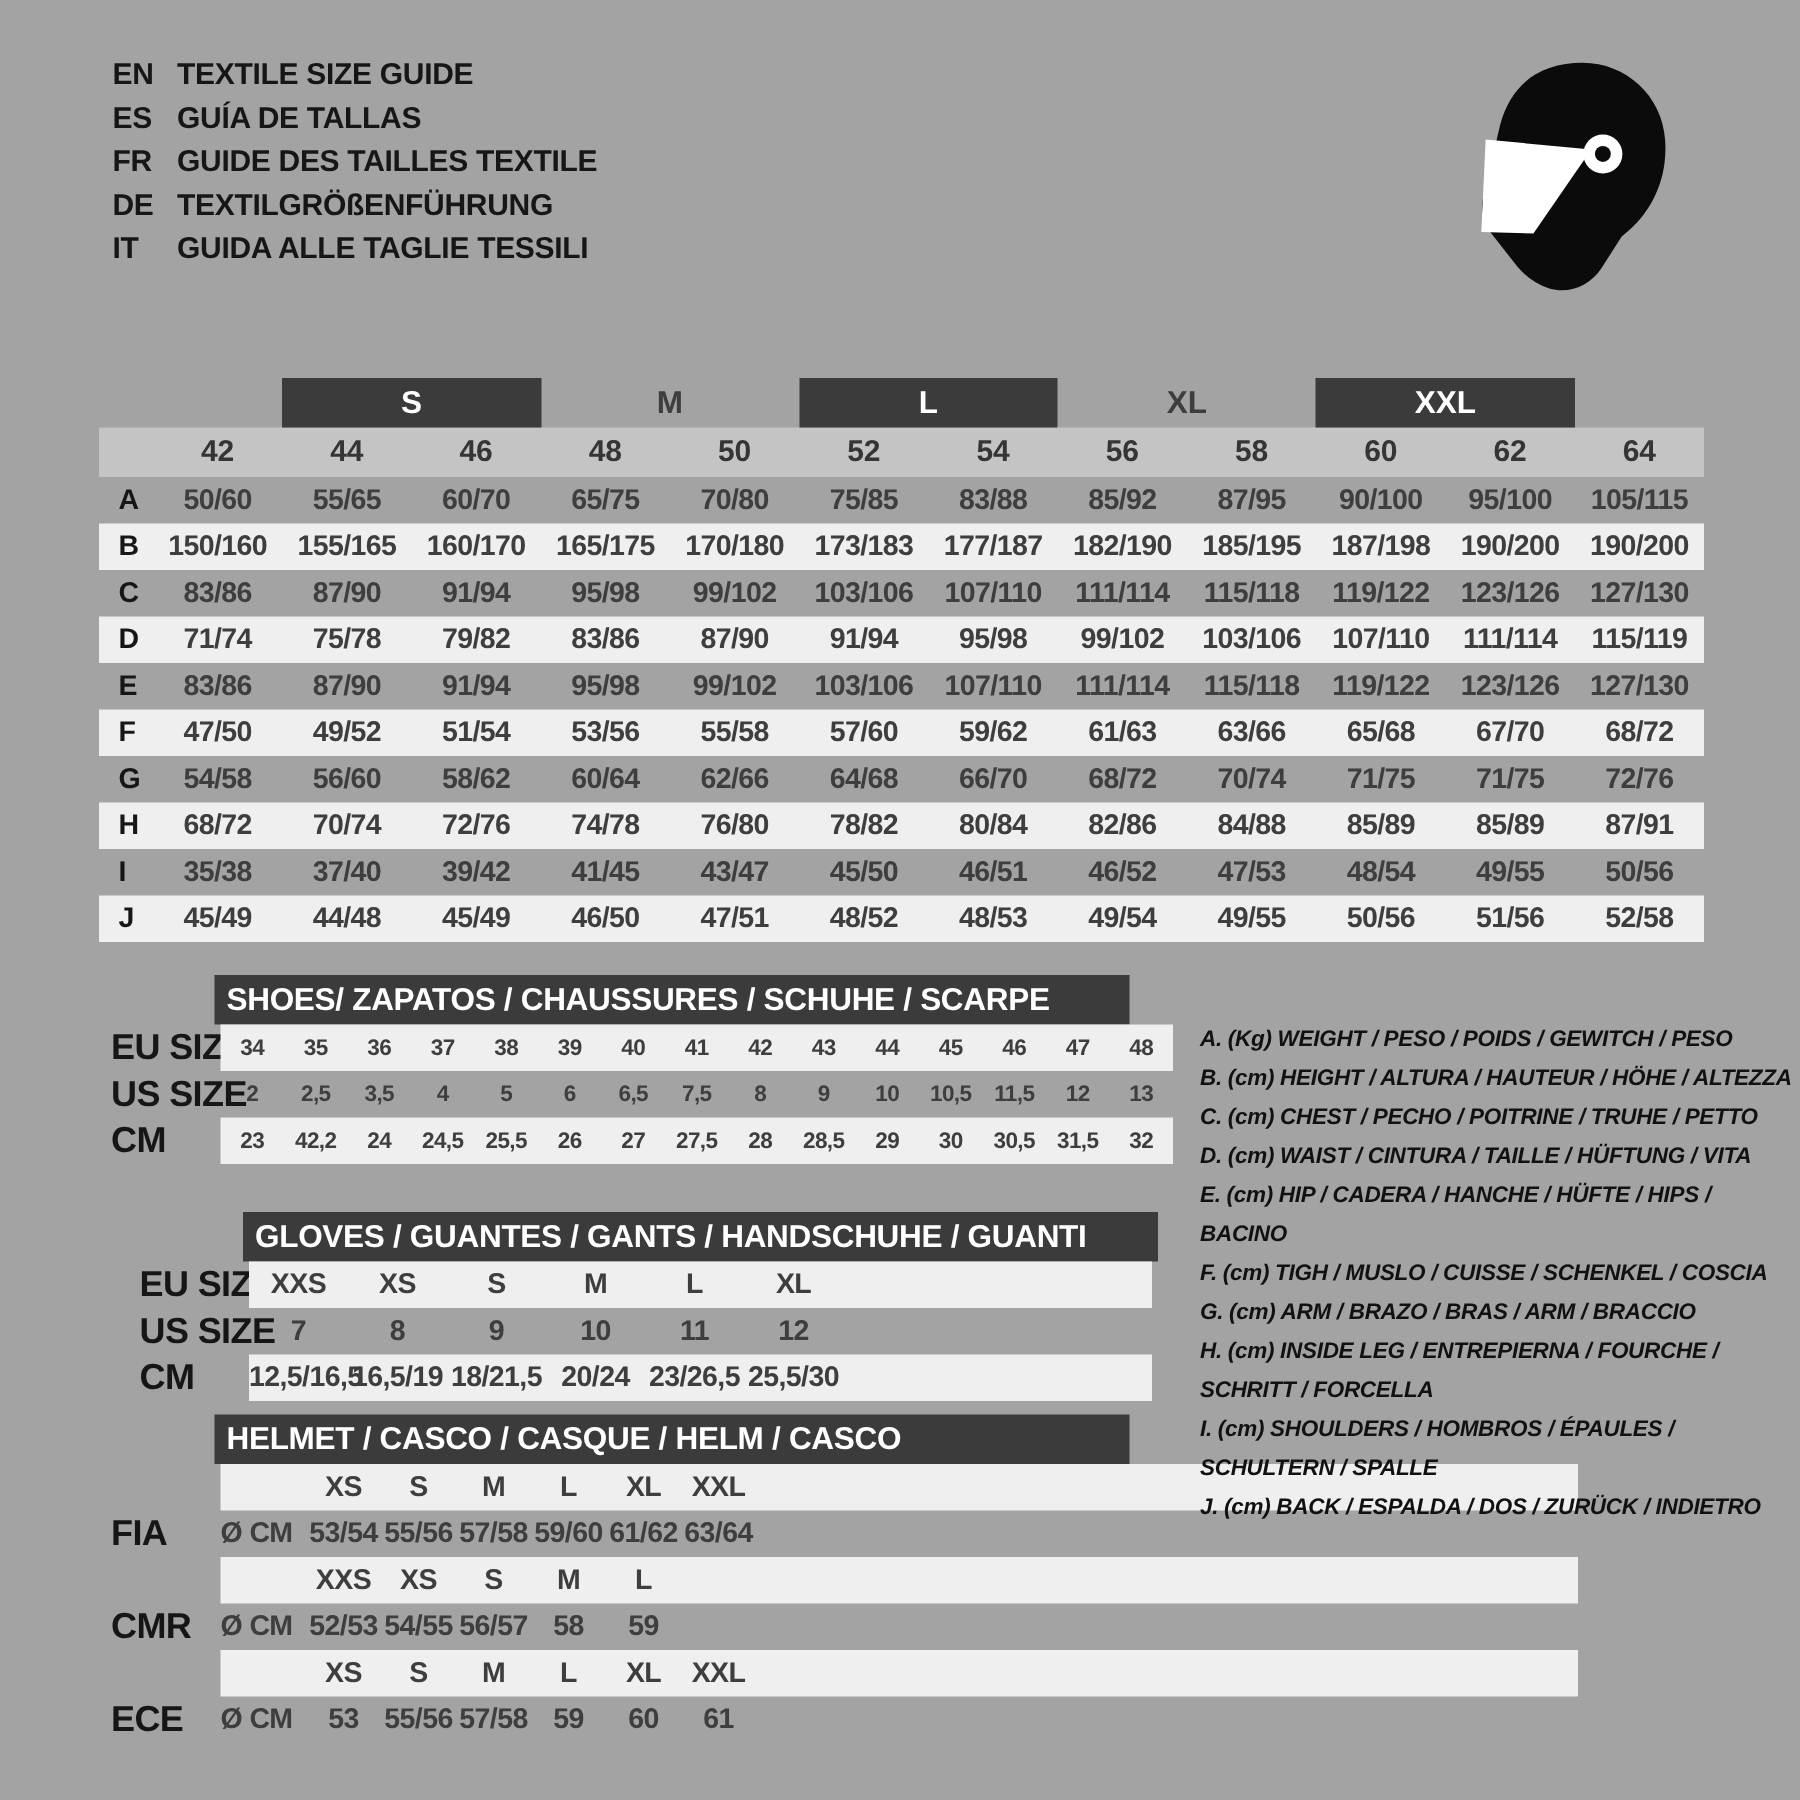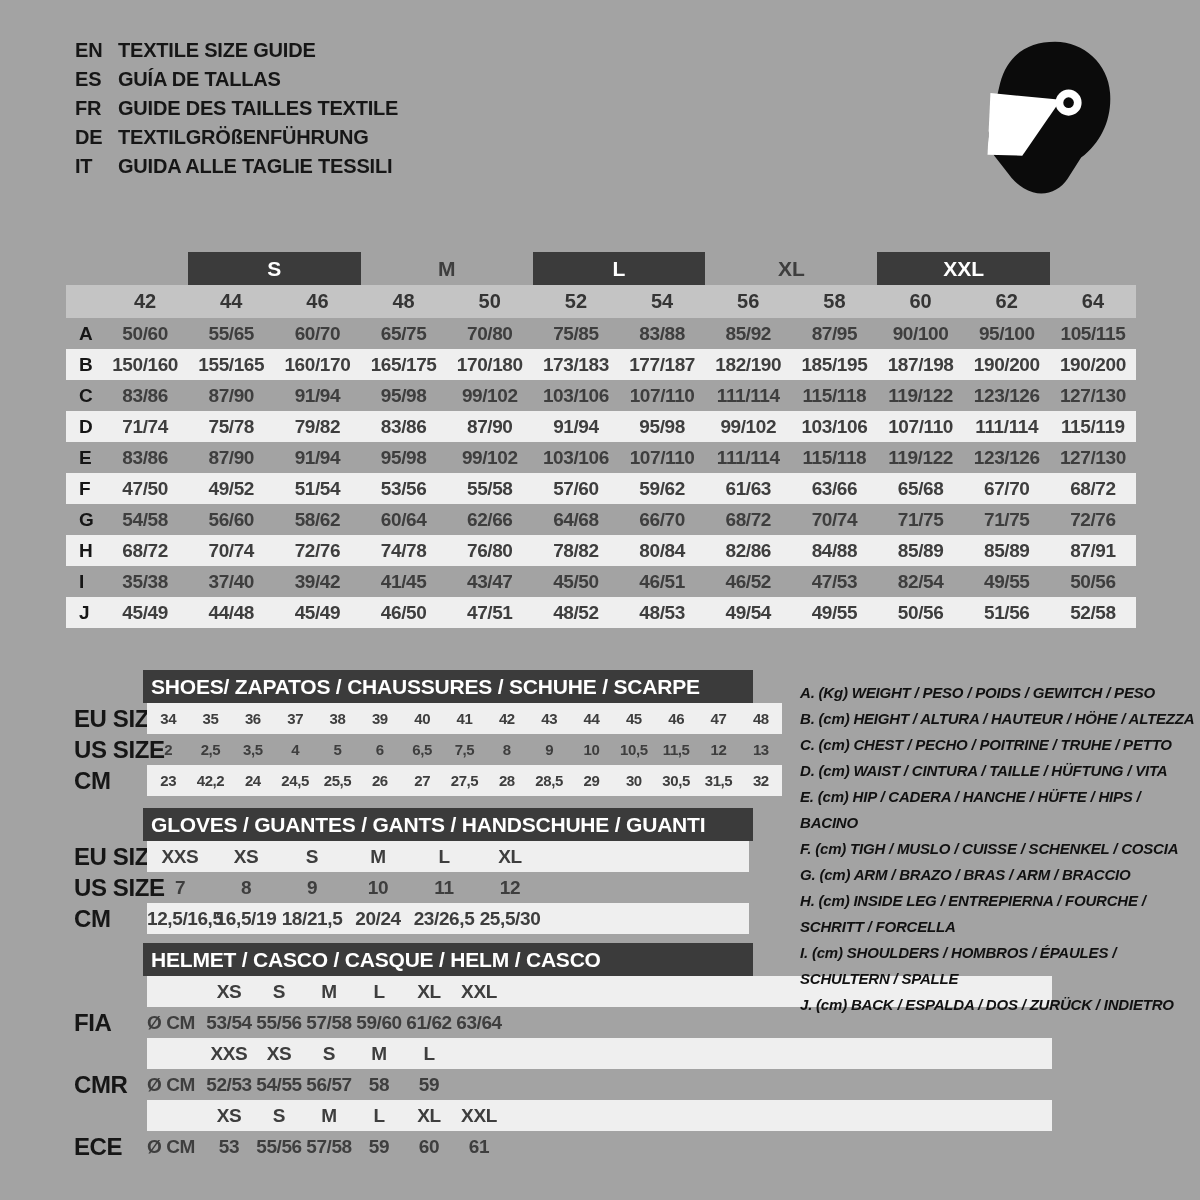--- a/index.html
+++ b/index.html
@@ -17,21 +17,21 @@
   .tt-groups{height:33px;}
   .size-box{background:var(--dark);color:#fff;font-size:21px;height:33px;line-height:33px;text-align:center;}
   .size-plain{color:#3e3e3e;font-size:21px;height:33px;line-height:33px;text-align:center;}
   .tt-numbers{height:33px;background:var(--band);font-size:20px;color:#353535;}
   .tt-data{height:31px;font-size:19px;color:#3e3e3e;letter-spacing:-0.4px;}
   .tt-data.stripe{background:var(--stripe);}
   .tt-label{padding-left:13px;color:#161616;font-size:19px;}
   .tcell{text-align:center;white-space:nowrap;}
   
   .subsec{position:absolute;left:70px;}
-  #shoes{top:670px;} #gloves{top:808px;} #helmet-sec{top:943px;}
+  #shoes{top:650px;} #gloves{top:808px;margin-left:19px;} #helmet-sec{top:943px;}
   .bar-row,.sub-row{display:flex;align-items:center;}
   .spacer{width:73px;flex:0 0 73px;}
   .dark-bar{width:602px;height:33px;line-height:33px;background:var(--dark);color:#fff;
             font-size:21px;padding-left:8px;letter-spacing:-0.2px;white-space:nowrap;}
   .sub-row{height:31px;}
   .sub-label{width:73px;flex:0 0 73px;padding-left:4px;font-size:24px;color:#161616;letter-spacing:-0.4px;white-space:nowrap;}
   .sub-content{display:grid;align-items:center;height:31px;font-size:19px;color:#3e3e3e;letter-spacing:-0.4px;}
   .sub-content.stripe{background:var(--stripe);}
   .shoes-content{width:635px;grid-template-columns:repeat(15,1fr);font-size:15px;}
   .gloves-content{width:602px;grid-template-columns:repeat(6,66px);}
@@ -226,21 +226,21 @@
           <div class="tt-label">I</div>
           <div class="tcell">35/38</div>
           <div class="tcell">37/40</div>
           <div class="tcell">39/42</div>
           <div class="tcell">41/45</div>
           <div class="tcell">43/47</div>
           <div class="tcell">45/50</div>
           <div class="tcell">46/51</div>
           <div class="tcell">46/52</div>
           <div class="tcell">47/53</div>
-          <div class="tcell">82/54</div>
+          <div class="tcell">48/54</div>
           <div class="tcell">49/55</div>
           <div class="tcell">50/56</div>
         </div>
         <div class="tt-row tt-data stripe">
           <div class="tt-label">J</div>
           <div class="tcell">45/49</div>
           <div class="tcell">44/48</div>
           <div class="tcell">45/49</div>
           <div class="tcell">46/50</div>
           <div class="tcell">47/51</div>

